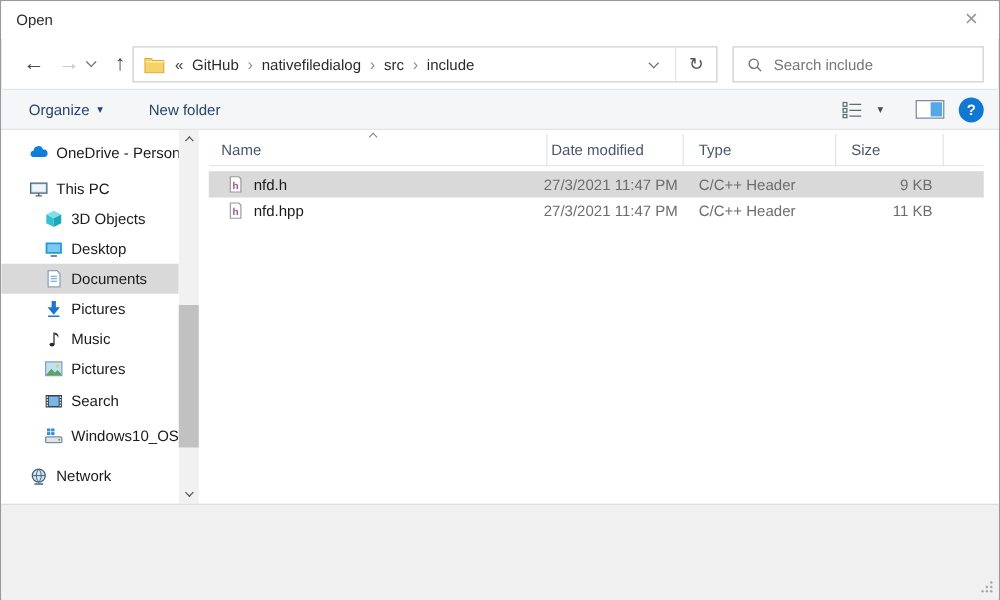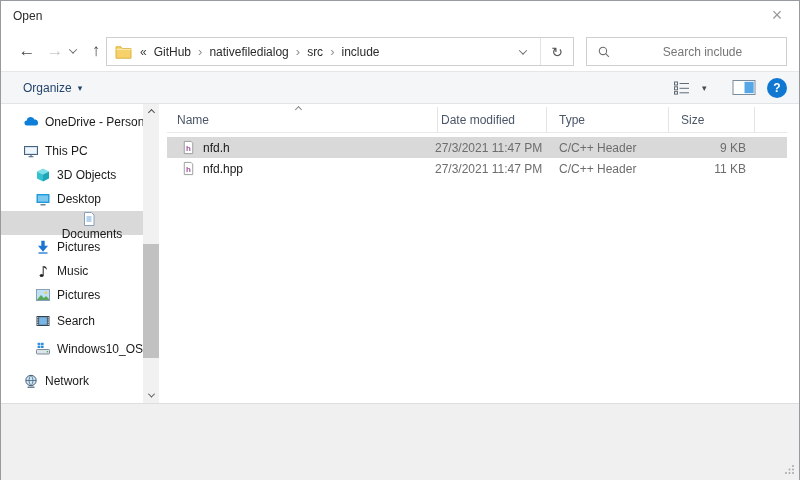--- a/index.html
+++ b/index.html
@@ -23,41 +23,41 @@
   .addr-folder { width:17px; height:14px; margin-left:8px; flex:0 0 auto; }
   .crumb-prefix { margin-left:8px; color:#3c3c3c; }
   .crumb { margin-left:7px; color:#2b2b2b; white-space:nowrap; }
   .crumb-sep { margin-left:7px; color:#8f8f8f; font-size:13px; }
   .addr-right { margin-left:auto; display:flex; align-items:center; height:100%; }
   .addr-chv { width:34px; height:100%; display:flex; align-items:center; justify-content:center; }
   .addr-div { width:1px; height:100%; background:#e3e3e3; }
   .addr-refresh { width:32px; height:100%; display:flex; align-items:center; justify-content:center; font-size:14px; color:#555; }
   .searchbox { position:absolute; left:585px; top:36px; width:201px; height:29px; border:1px solid #cfcfcf; background:#fff; display:flex; align-items:center; }
   .search-ic { width:14px; height:14px; margin-left:10px; flex:0 0 auto; }
-  .searchbox input { border:none; outline:none; flex:1; margin-left:8px; font:inherit; color:#333; min-width:0; background:transparent;text-align:center; }
+  .searchbox input { border:none; outline:none; flex:1; margin-left:8px; font:inherit; color:#333; min-width:0; background:transparent; }
   .searchbox input::placeholder { color:#767676; opacity:1; }
 
   
   .toolbar { position:absolute; left:0; top:70px; right:0; height:33px; background:#f5f6f7; border-top:1px solid #e6e6e6; border-bottom:1px solid #e2e4e7; }
   .tool-item { position:absolute; top:70px; height:33px; display:flex; align-items:center; color:#25456b; }
   .tool-organize { left:22px; }
   .tool-newfolder { left:118px; }
   .tool-caret { font-size:9px; margin-left:6px; color:#25456b; }
   .tool-ic { position:absolute; top:70px; height:33px; display:flex; align-items:center; }
   .ti-details { left:671px; } .ti-caret { left:701px; color:#4a4a4a; font-size:9px; }
   .ti-preview { left:731px; } .ti-help { left:766px; }
   .help-circle { width:20px; height:20px; border-radius:50%; background:#1178d2; color:#fff; font-weight:bold; font-size:12px; display:flex; align-items:center; justify-content:center; }
 
   
   .content { position:absolute; left:0; top:103px; right:0; height:299px; background:#fff; }
   .sidebar { position:absolute; left:0; top:103px; width:142px; height:299px; overflow:hidden; padding-top:6px; }
   .side-item { height:24px; display:flex; align-items:center; white-space:nowrap; }
   .side-item.lvl0 { padding-left:22px; }
   .side-item.lvl1 { padding-left:34px; }
-  .side-item.selected { background:#d9d9d9;flex-direction:column; }
+  .side-item.selected { background:#d9d9d9; }
   .side-item:nth-child(2) { margin-top:5px; }
   .side-item:nth-child(9) { margin-top:2px; }
   .side-item:nth-child(10) { margin-top:4px; }
   .side-item:nth-child(11) { margin-top:8px; }
   .side-ic { width:16px; height:16px; flex:0 0 auto; }
   .side-ic svg { display:block; }
   .side-label { margin-left:6px; }
 
   .sb-scroll { position:absolute; left:142px; top:103px; width:16px; height:299px; background:#f1f1f1; }
   .sb-arrow { position:absolute; left:0; width:16px; height:16px; display:flex; align-items:center; justify-content:center; }
@@ -124,20 +124,23 @@
           <path d="M9.9 9.9 L13.6 13.6" stroke="#6c6c6c" stroke-width="1.2"></path>
         </svg></span>
     <input type="text" placeholder="Search include" style="">
   </div>
 
   <div class="toolbar"></div>
   <div class="tool-item tool-organize">
     <span>Organize</span>
     <span class="tool-caret">▾</span>
   </div>
+  <div class="tool-item tool-newfolder">
+    <span>New folder</span>
+  </div>
   <div class="tool-ic ti-details">
       <svg width="20" height="16" viewBox="0 0 20 16">
         <g stroke="#5f6b77" fill="none" stroke-width="1">
           <rect x="2.5" y="2" width="3" height="3"></rect>
           <rect x="2.5" y="6.8" width="3" height="3"></rect>
           <rect x="2.5" y="11.6" width="3" height="2.5"></rect>
           <path d="M7.5 3.5 h9.5 M7.5 8.3 h9.5 M7.5 12.8 h9.5"></path>
         </g>
       </svg>
     </div>

